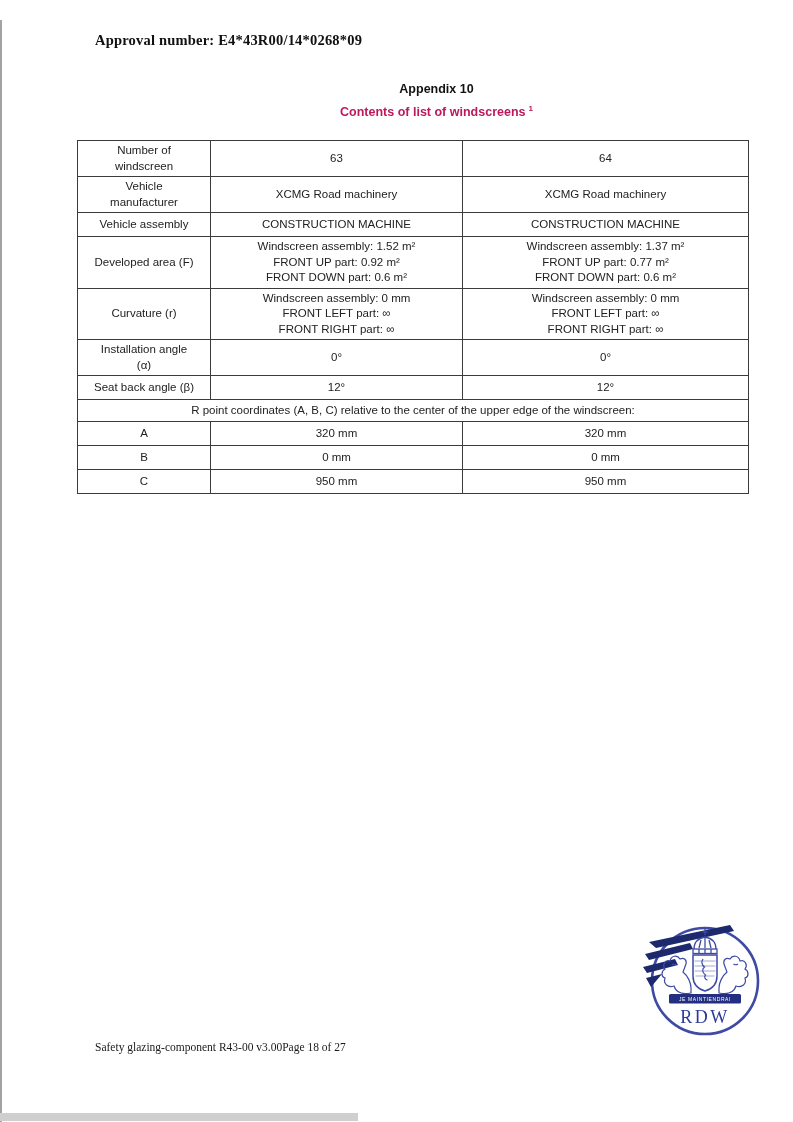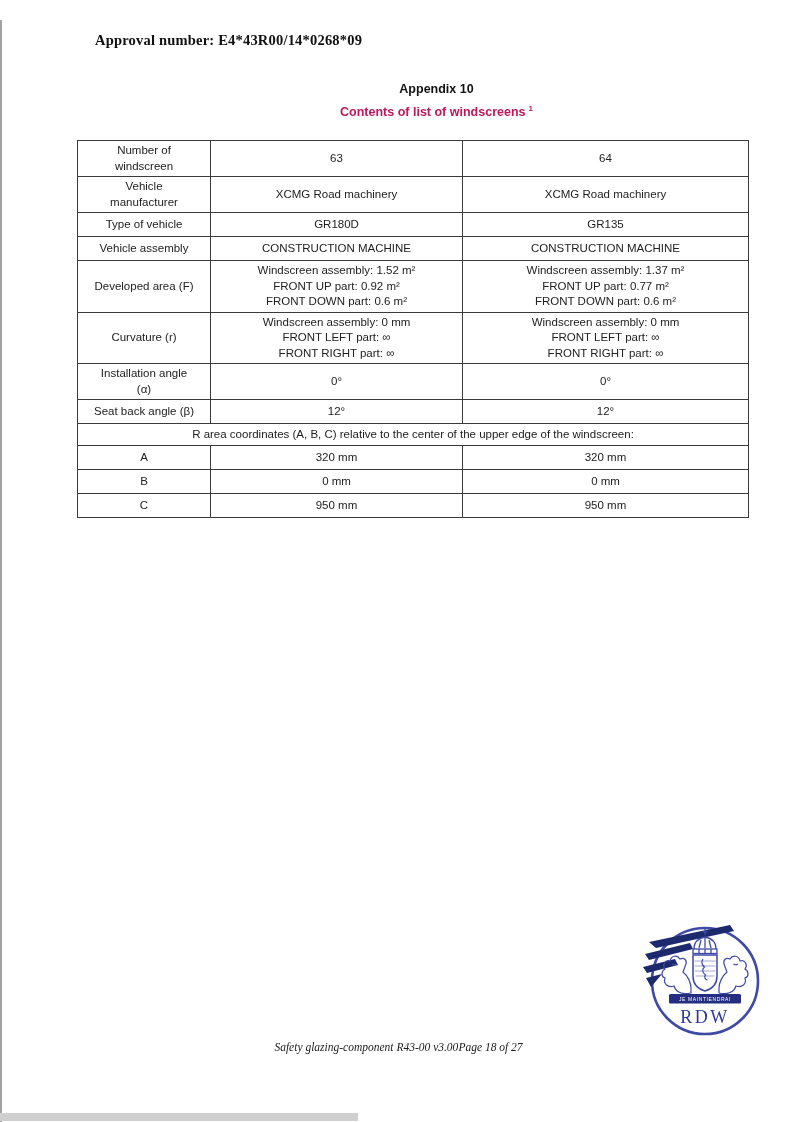--- a/index.html
+++ b/index.html
@@ -40,22 +40,22 @@
   }
   td.span-left{text-align:left;padding-left:5px;}
   tr.h1 td{height:19px;}
   tr.h2 td{height:28px;}
   tr.h3 td{height:43px;}
   tr.hs td{height:17px;}
 
   
   .footer{
     position:absolute;left:95px;top:1041px;width:607px;
-    display:flex;justify-content:center;
-    font-family:"Liberation Serif",serif;font-style:italic;font-size:11.5px;color:#1a1a1a;
+    display:flex;justify-content:flex-start;
+    font-family:"Liberation Serif",serif;font-size:11.5px;color:#1a1a1a;
   }
 
   
   .logo{position:absolute;left:630px;top:918px;width:145px;height:124px;}
 </style>
 </head>
 <body>
 
 <div class="scan-left"></div>
 <div class="scan-bottom"></div>
@@ -80,25 +80,20 @@
       <td>63</td>
       <td>64</td>
     </tr>
     <tr class="h2">
       <td>Vehicle
 manufacturer</td>
       <td>XCMG Road machinery</td>
       <td>XCMG Road machinery</td>
     </tr>
     <tr class="h1">
-      <td>Type of vehicle</td>
-      <td>GR180D</td>
-      <td>GR135</td>
-    </tr>
-    <tr class="h1">
       <td>Vehicle assembly</td>
       <td>CONSTRUCTION MACHINE</td>
       <td>CONSTRUCTION MACHINE</td>
     </tr>
     <tr class="h3">
       <td>Developed area (F)</td>
       <td>Windscreen assembly: 1.52 m²
 FRONT UP part: 0.92 m²
 FRONT DOWN part: 0.6 m²</td>
       <td>Windscreen assembly: 1.37 m²
@@ -119,21 +114,21 @@
 (α)</td>
       <td>0°</td>
       <td>0°</td>
     </tr>
     <tr class="h1">
       <td>Seat back angle (β)</td>
       <td>12°</td>
       <td>12°</td>
     </tr>
     <tr class="hs">
-      <td colspan="3">R area coordinates (A, B, C) relative to the center of the upper edge of the windscreen:</td>
+      <td colspan="3">R point coordinates (A, B, C) relative to the center of the upper edge of the windscreen:</td>
     </tr>
     <tr class="h1">
       <td>A</td>
       <td>320 mm</td>
       <td>320 mm</td>
     </tr>
     <tr class="h1">
       <td>B</td>
       <td>0 mm</td>
       <td>0 mm</td>

